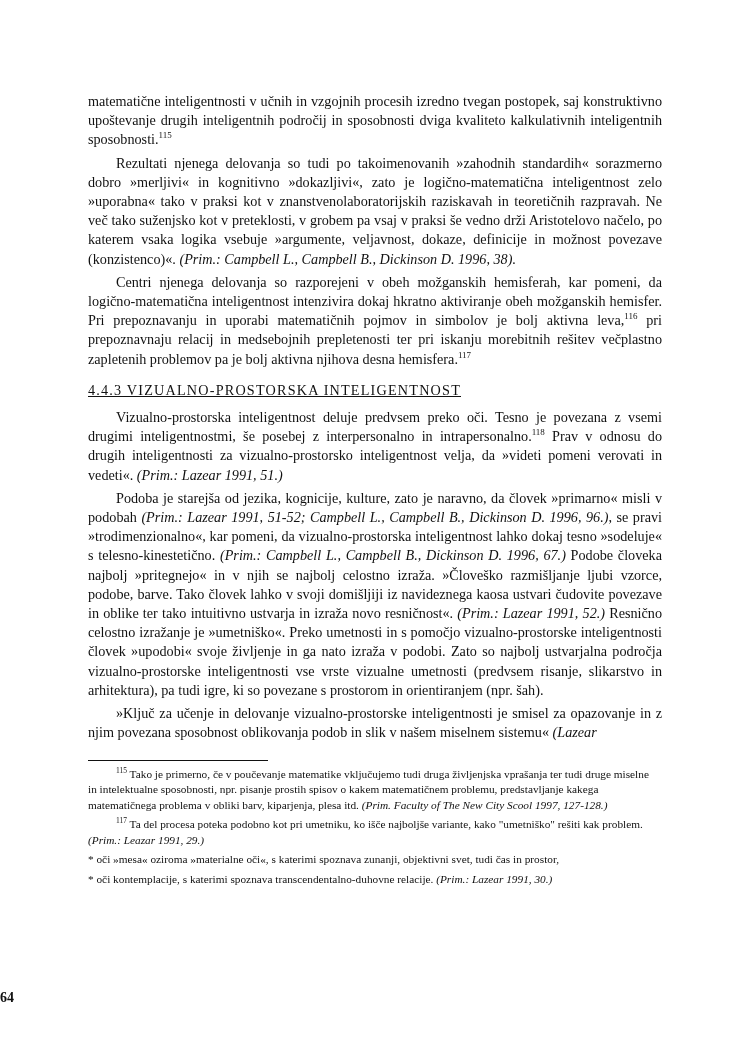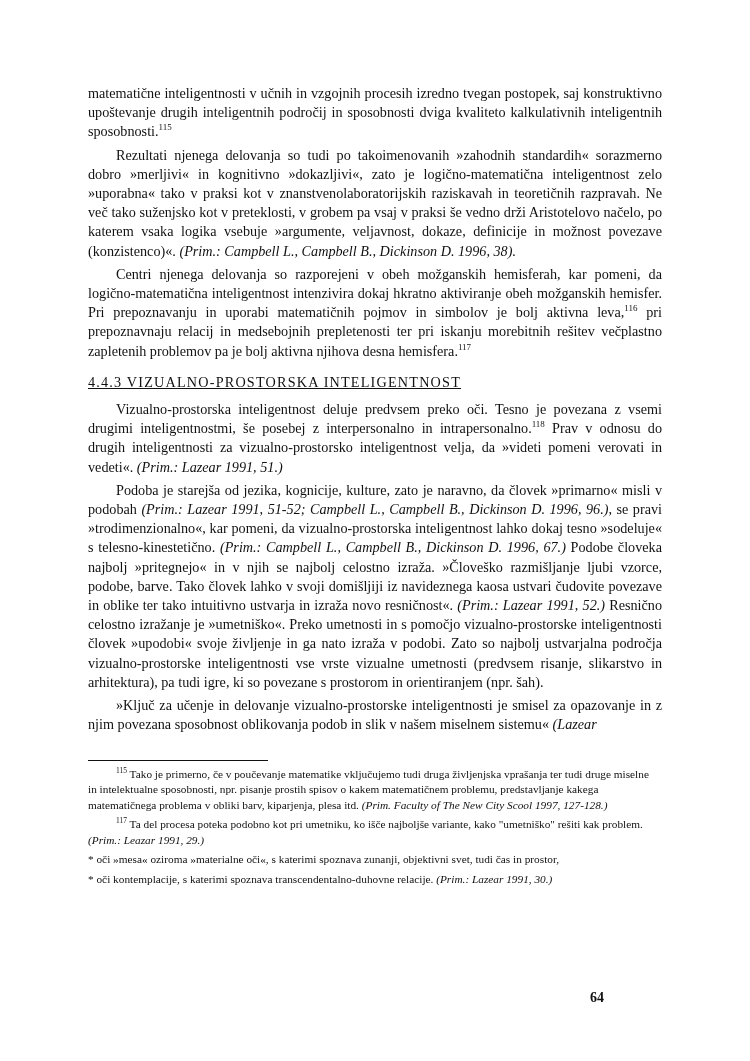--- a/index.html
+++ b/index.html
@@ -1,32 +1,32 @@
 <!DOCTYPE html>
 <html><head>
   <meta charset="utf-8">
   <style>
     html, body { margin: 0; padding: 0; background: #ffffff; }
     body { width: 750px; height: 1061px; position: relative; overflow: hidden;
            font-family: "Liberation Serif", "DejaVu Serif", serif; color: #111; }
-    .page { position: absolute; left: 88px; top: 84px; width: 574px; }
+    .page { position: absolute; left: 88px; top: 92px; width: 574px; }
     .body-text { font-size: 14.2px; line-height: 19.2px; text-align: justify; }
     .body-text p { margin: 0; }
     .body-text p.indent { text-indent: 28px; margin-top: 4px; }
     .body-text p.first { text-indent: 0; }
     i, .cite { }
     sup { font-size: 9px; line-height: 0; vertical-align: super; }
     h3 { font-weight: normal; font-size: 14.2px; letter-spacing: 1.2px; margin: 12px 0 6px 0; text-decoration: underline; }
     .rule { position: absolute; left: 88px; top: 760px; width: 180px; border-top: 1px solid #111; }
     .footnotes { position: absolute; left: 88px; top: 767px; width: 574px; font-size: 11.3px; line-height: 15.4px; }
     .footnotes p { margin: 0 12px 4px 0; }
     .footnotes p.fn { text-indent: 28px; }
     .footnotes p.bullet { margin: 0 0 5px 0; }
     .footnotes sup { font-size: 7.5px; }
-    .page-number { position: absolute; left: 0; width: 604px; top: 990px; text-align: right; font-weight: bold; font-size: 14px; }
+    .page-number { position: absolute; left: 0; width: 604px; top: 990px; text-align: left; font-weight: bold; font-size: 14px; }
   </style>
 </head>
 <body>
 
 <div class="page body-text">
   <p class="first">
     <span>matematične inteligentnosti v učnih in vzgojnih procesih izredno tvegan postopek, saj konstruktivno upoštevanje drugih inteligentnih področij in sposobnosti dviga kvaliteto kalkulativnih inteligentnih sposobnosti.</span><sup>115</sup>
   </p>
   <p class="indent">
     <span>Rezultati njenega delovanja so tudi po takoimenovanih »zahodnih standardih« sorazmerno dobro »merljivi« in kognitivno »dokazljivi«, zato je logično-matematična inteligentnost zelo »uporabna« tako v praksi kot v znanstvenolaboratorijskih raziskavah in teoretičnih razpravah. Ne več tako suženjsko kot v preteklosti, v grobem pa vsaj v praksi še vedno drži Aristotelovo načelo, po katerem vsaka logika vsebuje »argumente, veljavnost, dokaze, definicije in možnost povezave (konzistenco)«. </span><i>(Prim.: Campbell L., Campbell B., Dickinson D. 1996, 38).</i>

